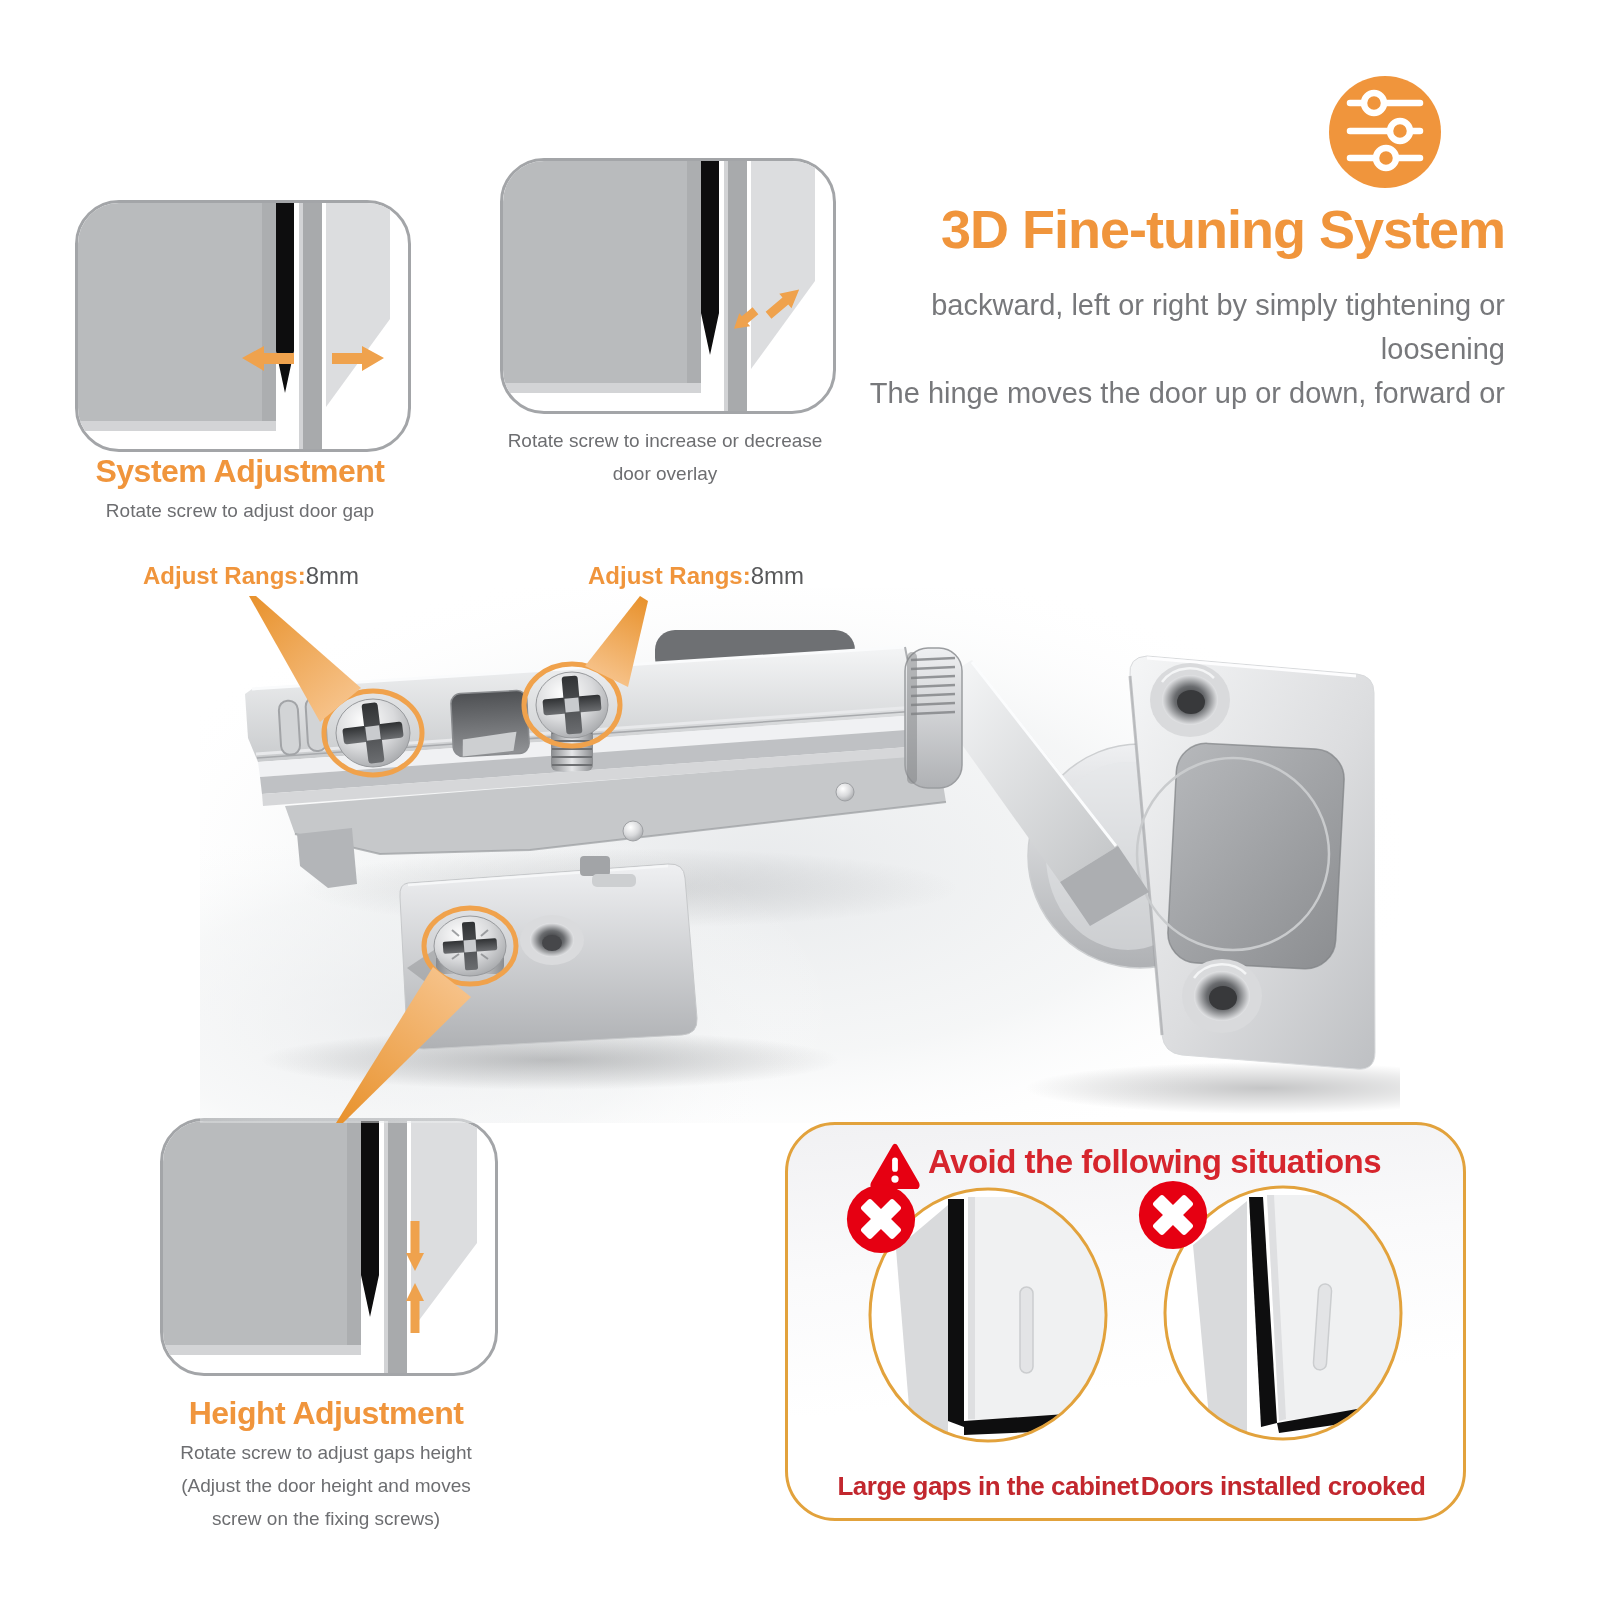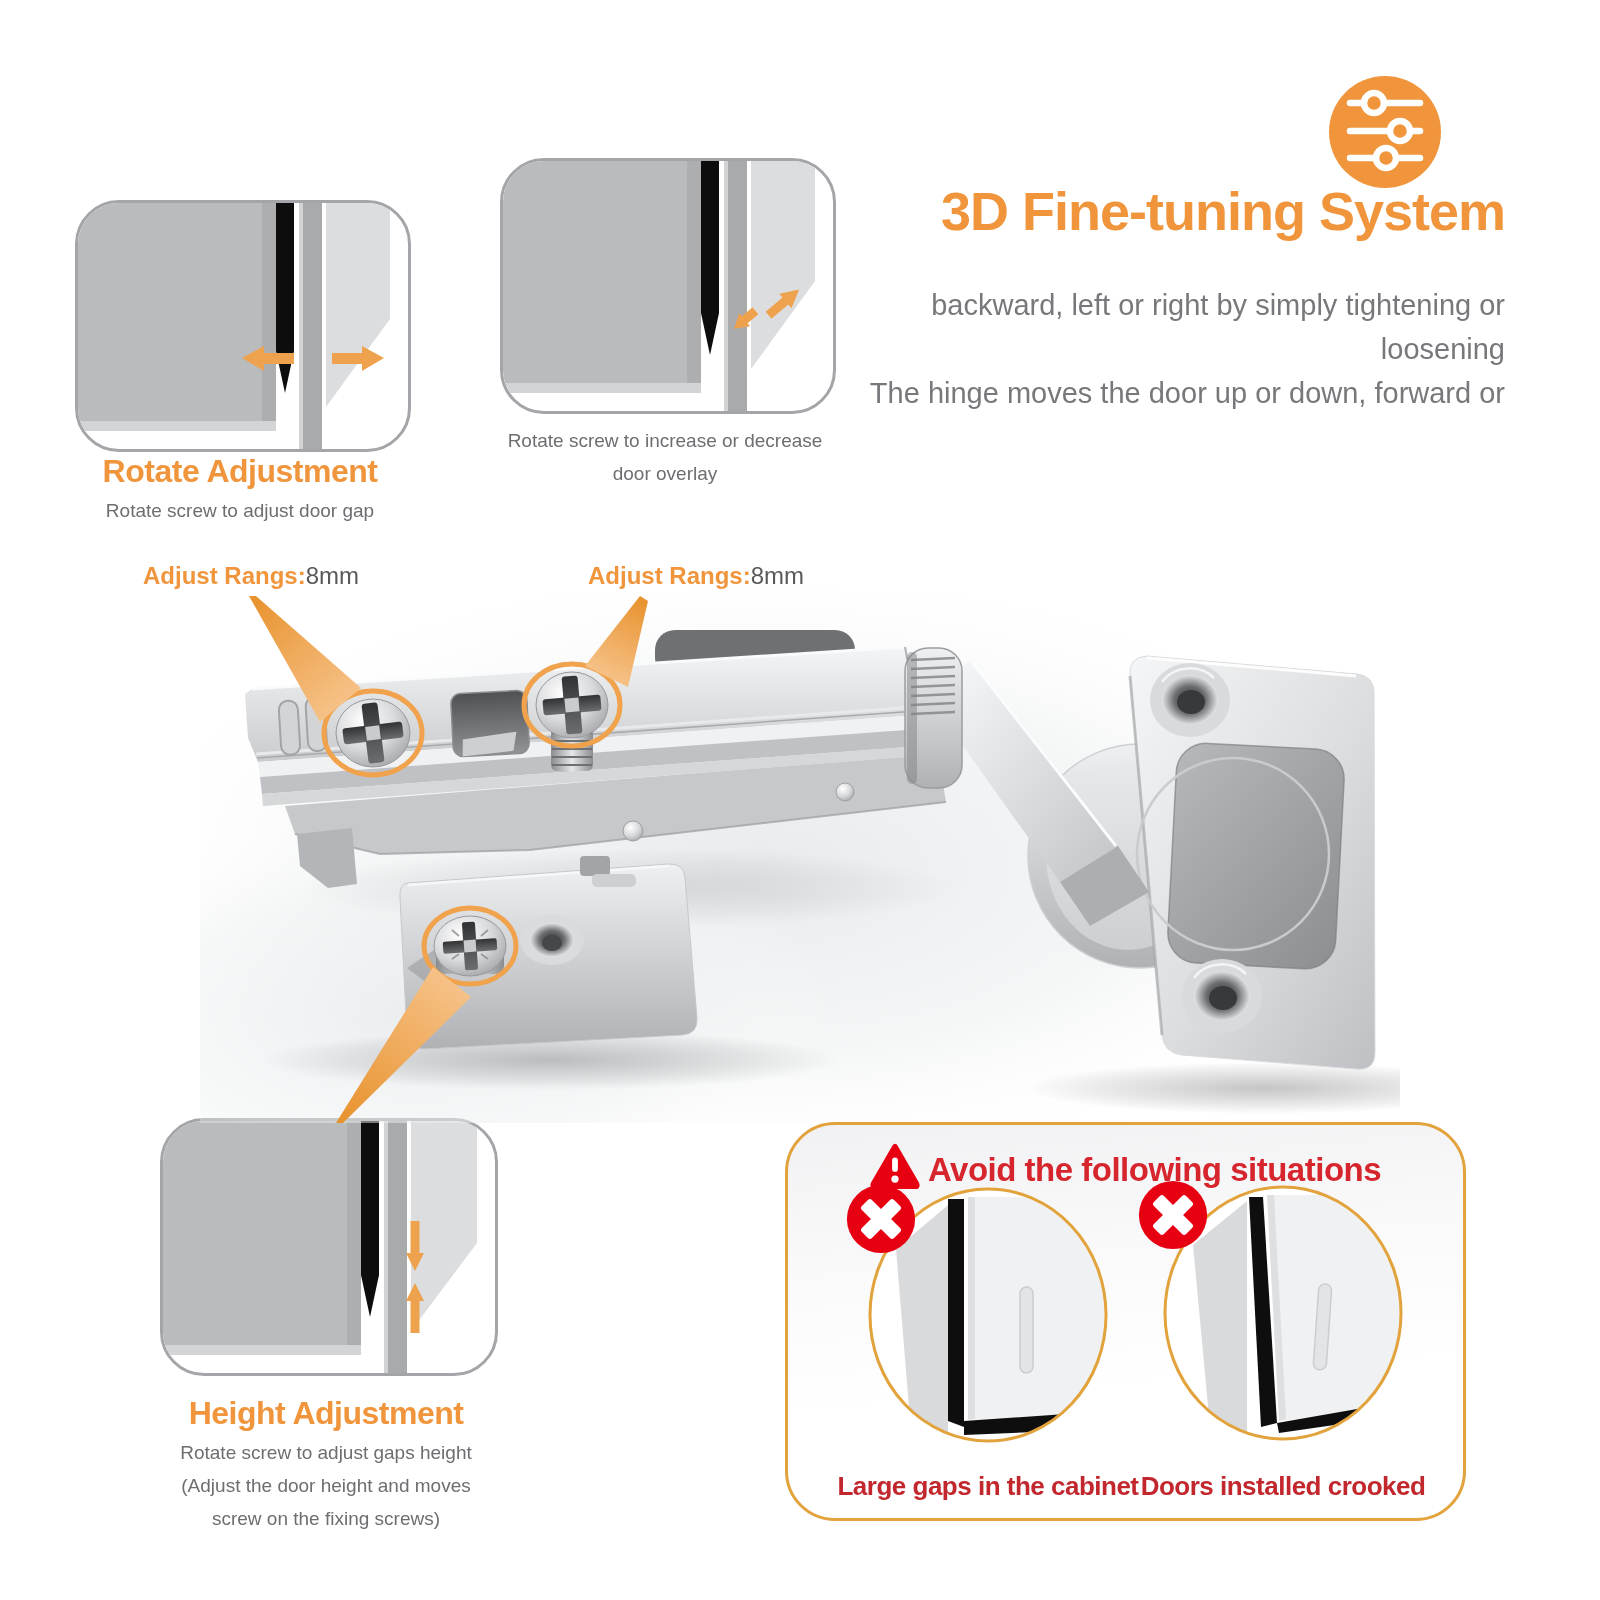--- a/index.html
+++ b/index.html
@@ -26,36 +26,36 @@
 
   
   .callout{position:absolute;top:562px;font-size:24px;font-weight:700;white-space:nowrap;}
   .callout .pre{color:var(--accent-orange,#F0953C);}
   .callout .val{color:var(--value-gray,#58595B);font-weight:400;}
   #callout-1{left:143px;}
   #callout-2{left:588px;}
 
   
   .hero-icon{position:absolute;left:1328px;top:75px;width:114px;height:114px;}
-  .hero-title{position:absolute;top:183px;right:95px;width:700px;margin:0;
+  .hero-title{position:absolute;top:201px;right:95px;width:700px;margin:0;
               text-align:right;font-size:54px;font-weight:700;letter-spacing:-1px;
               color:var(--accent-orange,#F0953C);line-height:56px;}
   .hero-desc{position:absolute;top:283px;right:95px;width:660px;text-align:right;
              font-size:29px;color:var(--body-gray,#77787B);line-height:44px;}
 
   
   .hinge{position:absolute;left:200px;top:588px;width:1200px;height:535px;pointer-events:none;}
   .hinge svg{display:block;width:100%;height:100%;}
 
   
   .warn-panel{position:absolute;left:785px;top:1122px;width:675px;height:393px;
               border:3px solid var(--panel-border-orange,#E2A23C);border-radius:50px;
               background:linear-gradient(175deg,#F1F1F3 0%,#FAFAFB 35%,#FFFFFF 65%);}
   .warn-header{position:absolute;left:0;top:18px;width:100%;display:flex;
-               justify-content:center;align-items:flex-end;gap:8px;}
+               justify-content:center;align-items:flex-start;gap:8px;}
   .warn-tri{width:50px;height:46px;display:inline-block;}
   .warn-title{font-size:33px;font-weight:700;letter-spacing:-0.5px;
               color:var(--red-title,#D6252D);}
   .warn-fig{position:absolute;width:240px;height:256px;}
   #fig-1{left:80px;top:62px;}
   #fig-2{left:375px;top:60px;}
   .badge{position:absolute;width:72px;height:72px;}
   #badge-1{left:57px;top:58px;}
   #badge-2{left:349px;top:54px;}
   .warn-cap{position:absolute;top:346px;width:400px;text-align:center;
@@ -99,21 +99,21 @@
       <rect x="221" y="0" width="23" height="246" fill="#A8AAAC"></rect>
       <rect x="221" y="0" width="4" height="246" fill="#D2D3D5"></rect>
       <polygon points="248,0 312,0 312,116 248,204" fill="#DCDDDF"></polygon>
       <g fill="var(--beam-orange,#EFA24D)">
         <polygon points="164,155 186,143 186,150 216,150 216,161 186,161 186,168"></polygon>
         <polygon points="306,155 284,143 284,150 254,150 254,161 284,161 284,168"></polygon>
       </g>
     </svg>
   </div>
   <div class="fcap" id="cap-depth">
-    <div class="feature-title">Rotate Adjustment</div>
+    <div class="feature-title">System Adjustment</div>
     <div class="feature-desc">
       <div>Rotate screw to adjust door gap</div>
     </div>
   </div>
 
   <div class="fbox" id="box-overlay">
     <svg viewBox="0 0 330 250">
       <rect x="0" y="0" width="198" height="224" fill="#B9BBBD"></rect>
       <rect x="184" y="0" width="14" height="224" fill="#ACAEB0"></rect>
       <rect x="0" y="222" width="198" height="10" fill="#D3D4D6"></rect>

